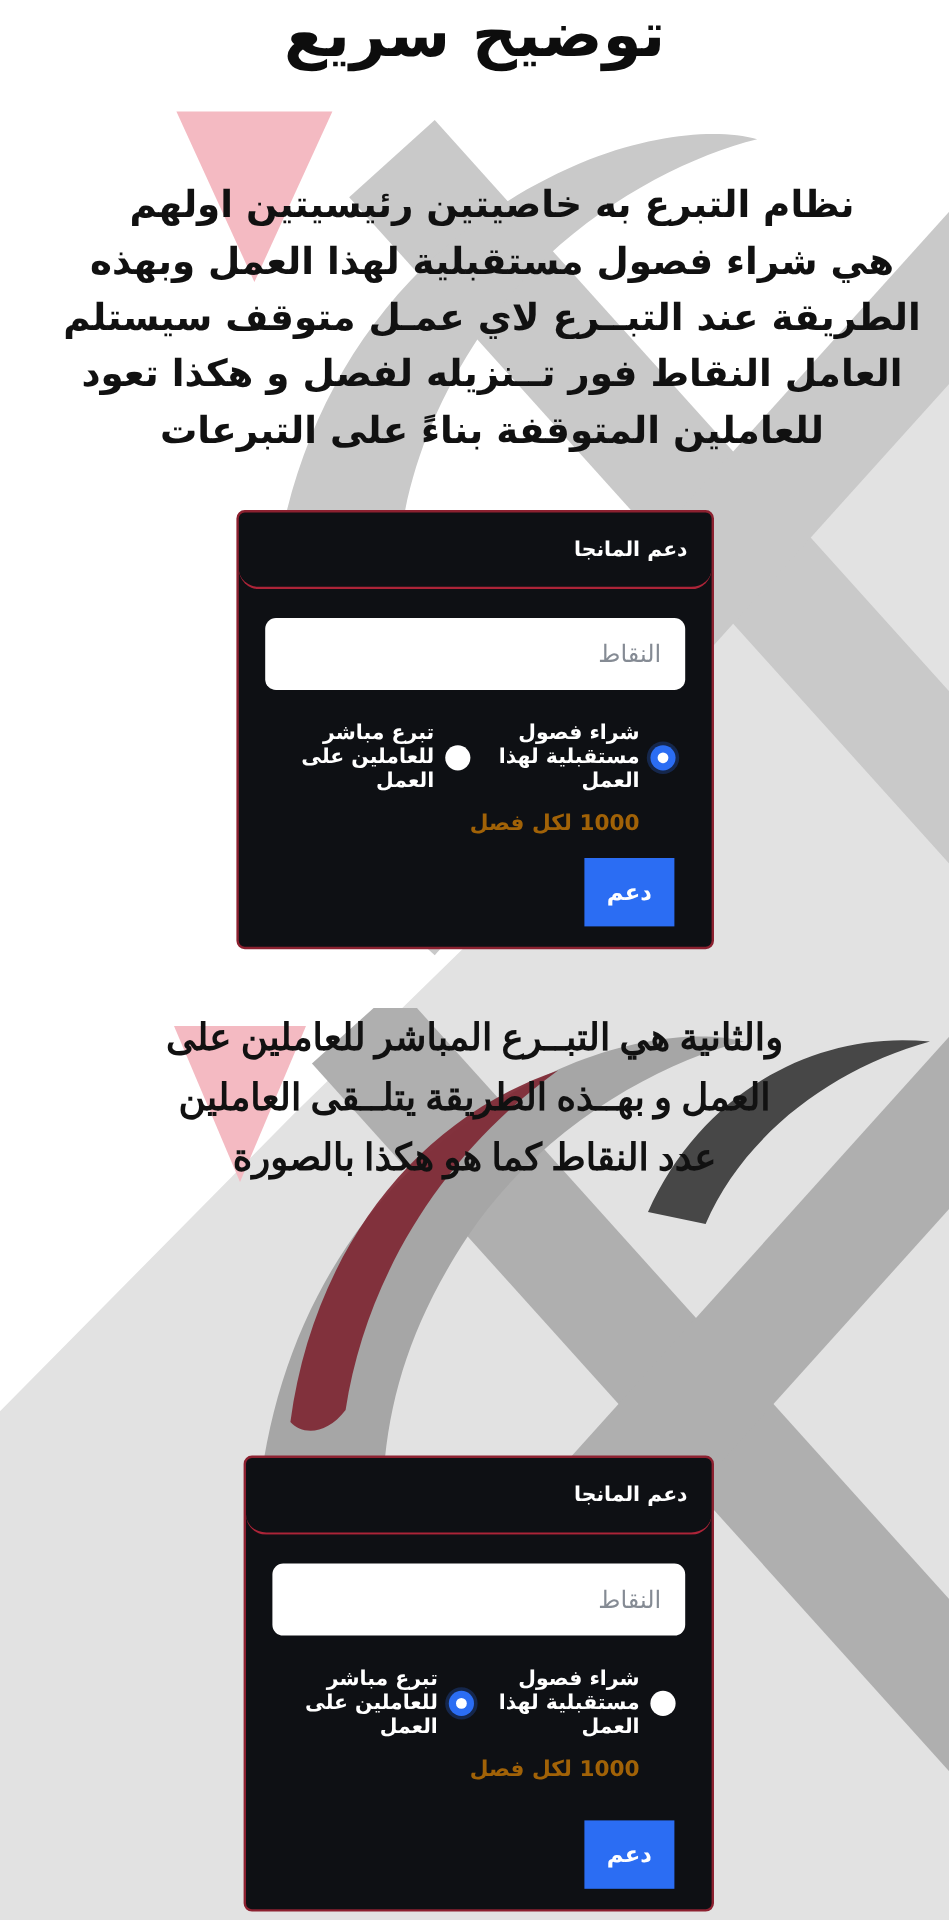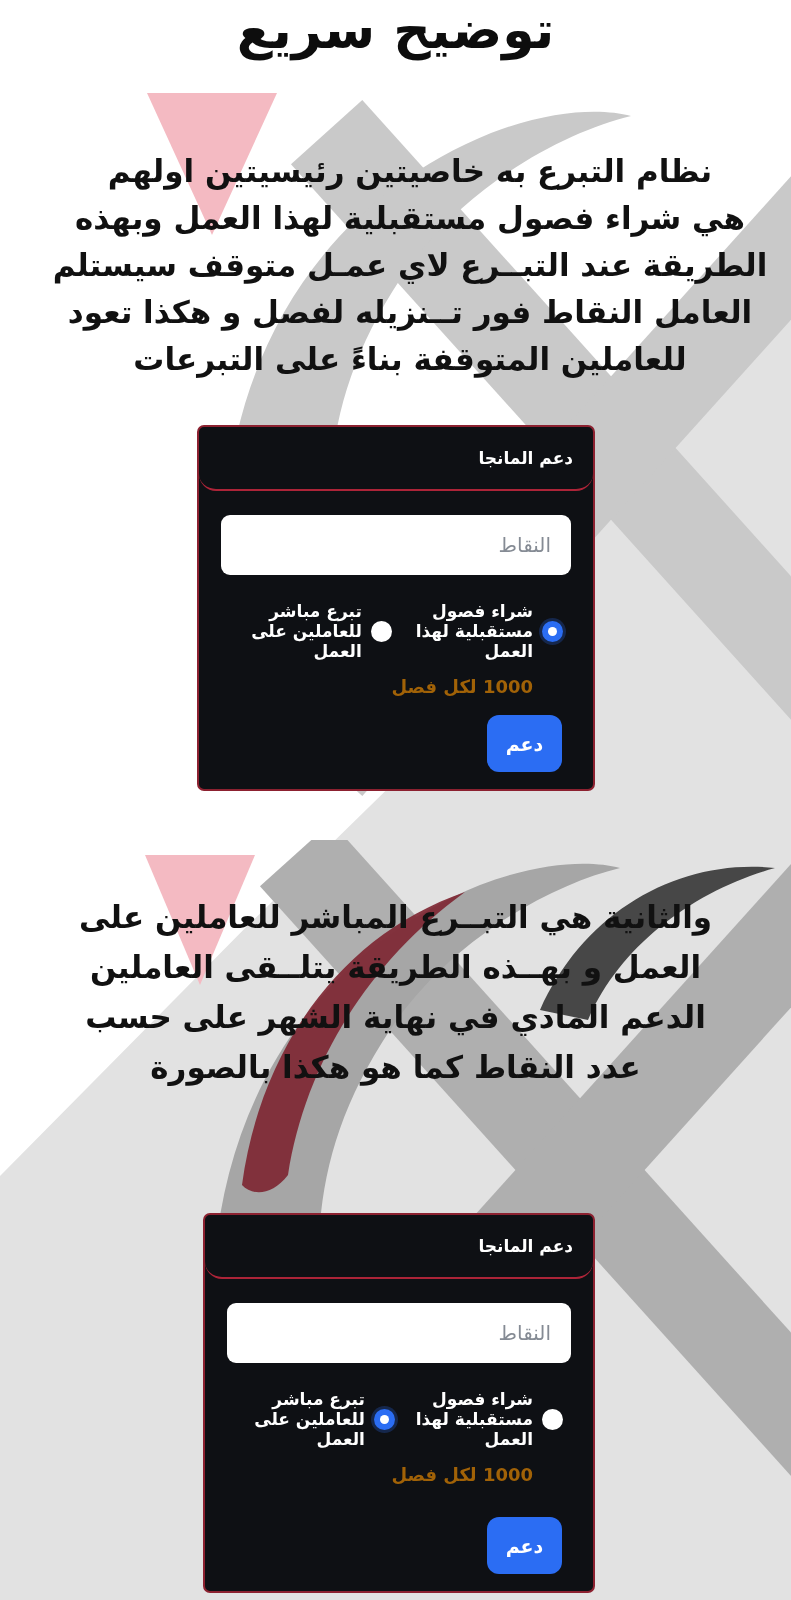--- a/index.html
+++ b/index.html
@@ -33,21 +33,21 @@
   
   .title{
     position:absolute;top:0;left:0;width:100%;text-align:center;
     font-size:52px;font-weight:800;color:var(--text-black);letter-spacing:-1px;
   }
   .para{
     position:absolute;left:0;width:100%;text-align:center;
     font-weight:700;color:#111;font-size:31px;
   }
   .para1{top:148px;line-height:47px;padding-left:29px;}
-  .para2{top:892px;line-height:50px;}
+  .para2{top:840px;line-height:50px;font-family:Liberation Serif, serif;}
   
   .modal{
     position:absolute;background:var(--card-bg);
     border:2px solid var(--card-border);border-radius:7px;
     color:#fff;
   }
   .modal-top{left:197px;top:425px;width:398px;height:366px;}
   .modal-bottom{left:203px;top:1213px;width:392px;height:380px;}
   .modal-header{
     height:64px;display:flex;align-items:center;padding:0 20px;
@@ -70,21 +70,21 @@
     background:var(--accent-blue);
     box-shadow:0 0 0 3px rgba(43,109,243,.25);
   }
   .radio.checked::after{
     content:'';position:absolute;inset:6px;border-radius:50%;background:#fff;
   }
   .opt-label{font-size:17px;font-weight:700;color:#fff;}
   .price-note{margin:15px 60px 0 0;font-size:18px;font-weight:800;color:#a16207;}
   .submit{
     position:absolute;bottom:17px;right:31px;width:75px;height:57px;
-    background:var(--accent-blue);color:#fff;border:none;border-radius:12px;
+    background:var(--accent-blue);color:#fff;border:none;border-radius:0;
     font-size:19px;font-weight:700;font-family:inherit;cursor:pointer;
   }
 </style>
 </head>
 <body>
 
 <div class="page">
 
   <div class="gray-band"></div>
 
@@ -144,21 +144,20 @@
         <span class="opt-label">تبرع مباشر للعاملين على العمل</span>
       </div>
     </div>
     <div class="price-note">1000 لكل فصل</div>
     <button class="submit">دعم</button>
   </div>
 
   <div class="para para2">
     <div>والثانية هي التبــرع المباشر للعاملين على</div>
     <div>العمل و بهــذه الطريقة يتلــقى العاملين</div>
-    <div>الدعم المادي في نهاية الشهر على حسب</div>
     <div>عدد النقاط كما هو هكذا بالصورة</div>
   </div>
 
   <div class="modal modal-bottom">
     <div class="modal-header">دعم المانجا</div>
     <input class="points-input" type="text" placeholder="النقاط" style="">
     <div class="opts">
       <div class="opt">
         <span class="radio"></span>
         <span class="opt-label">شراء فصول مستقبلية لهذا العمل</span>

